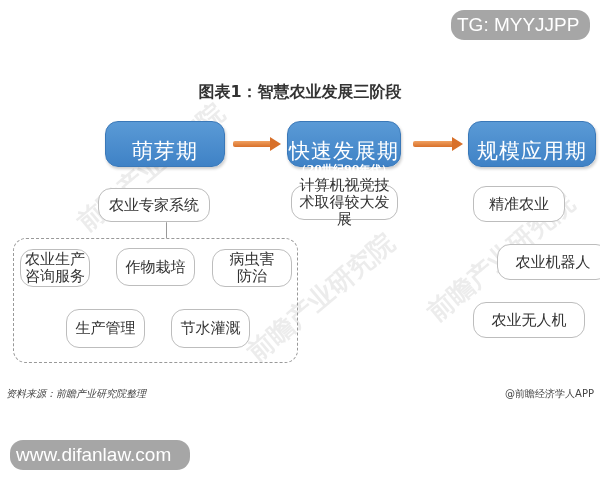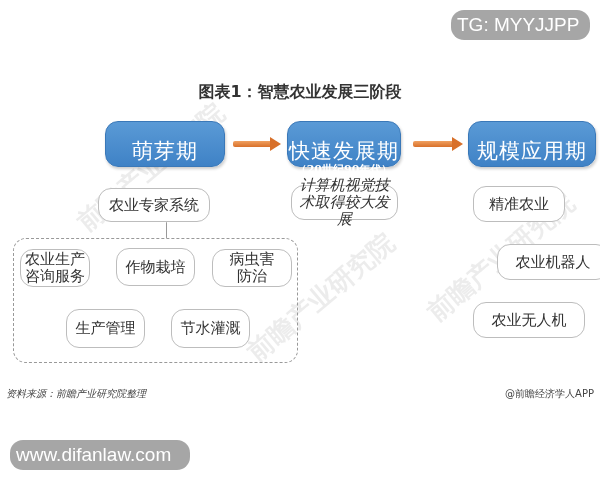--- a/index.html
+++ b/index.html
@@ -97,21 +97,21 @@
 <div class="abs dashed" style="left:13px;top:238px;width:285px;height:125px;"></div>
 
 <div class="abs box" style="left:20px;top:249px;width:70px;height:38px;white-space:pre-line;">农业生产
 咨询服务</div>
 <div class="abs box" style="left:116px;top:248px;width:79px;height:38px;">作物栽培</div>
 <div class="abs box" style="left:212px;top:249px;width:80px;height:38px;white-space:pre-line;">病虫害
 防治</div>
 <div class="abs box" style="left:66px;top:309px;width:79px;height:39px;">生产管理</div>
 <div class="abs box" style="left:171px;top:309px;width:79px;height:39px;">节水灌溉</div>
 
-<div class="abs box" style="left:291px;top:185px;width:107px;height:35px;padding:0 4px;font-style:italic;">计算机视觉技术取得较大发展</div>
+<div class="abs box" style="left:291px;top:185px;width:107px;height:35px;padding:0 4px;">计算机视觉技术取得较大发展</div>
 
 <div class="abs box" style="left:473px;top:186px;width:92px;height:36px;">精准农业</div>
 <div class="abs box" style="left:497px;top:244px;width:112px;height:36px;">农业机器人</div>
 <div class="abs box" style="left:473px;top:302px;width:112px;height:36px;">农业无人机</div>
 
 <div class="abs footer" style="left:6px;top:387px;width:200px;height:14px;">资料来源：前瞻产业研究院整理</div>
 <div class="abs footer footer-r" style="left:470px;top:387px;width:124px;height:14px;text-align:right;">@前瞻经济学人APP</div>
 
 <div class="abs badge" style="left:10px;top:440px;width:180px;height:30px;">www.difanlaw.com</div>
 

